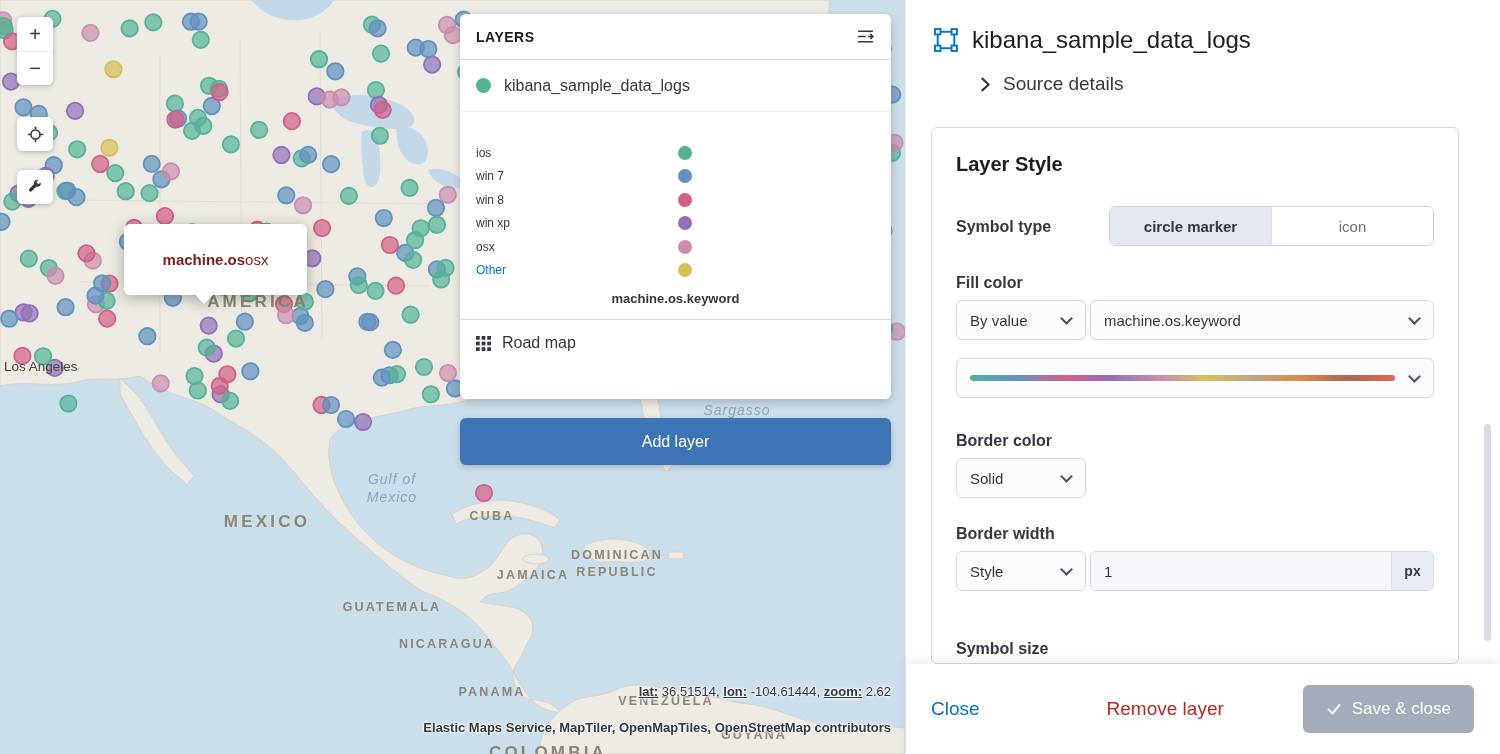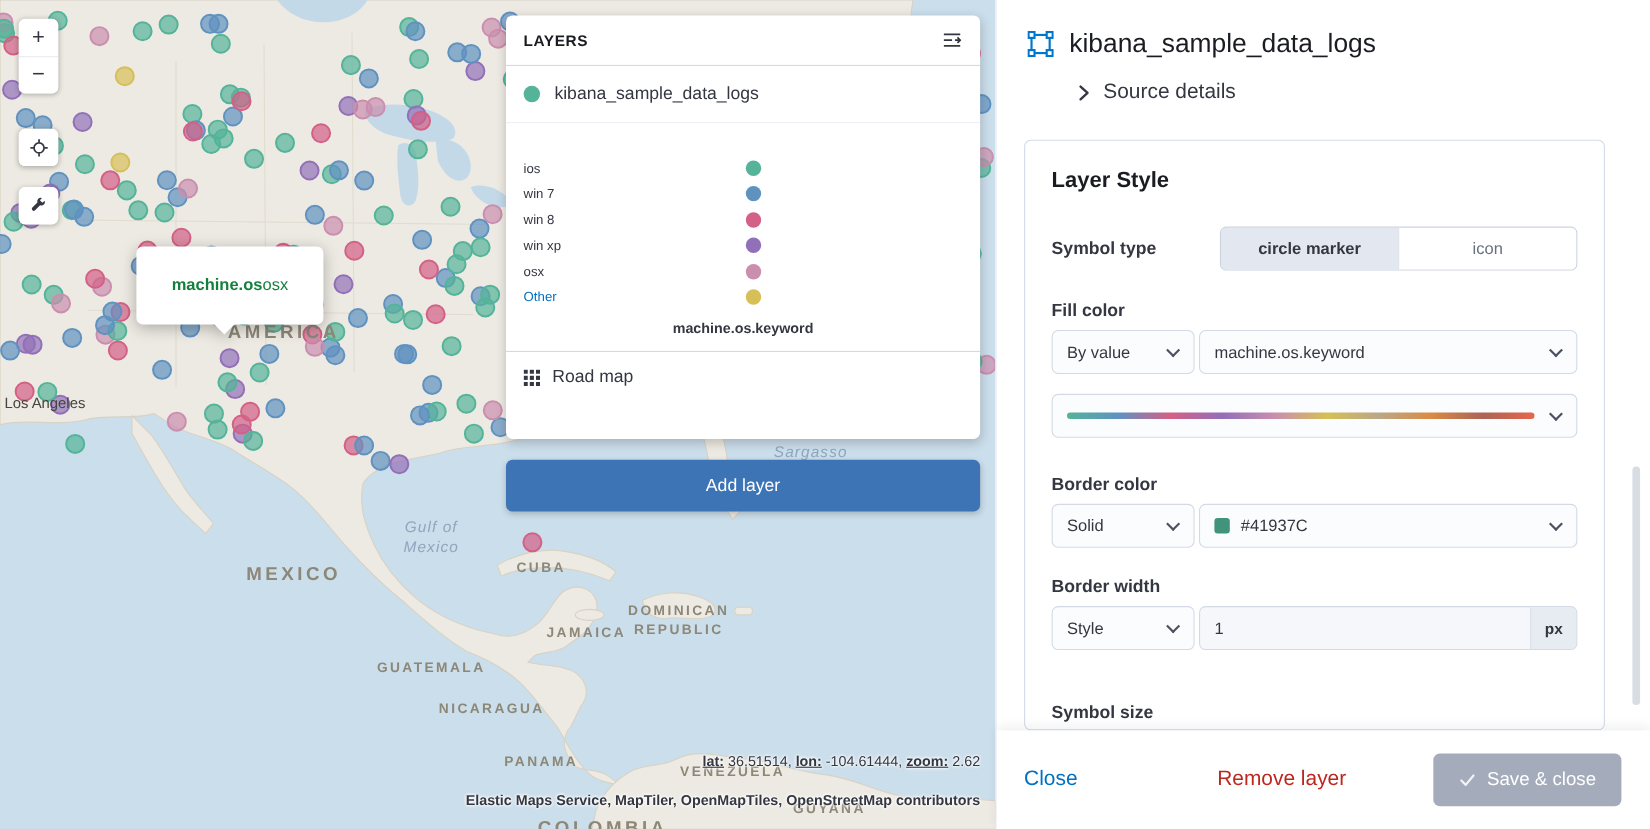--- a/index.html
+++ b/index.html
@@ -21,22 +21,22 @@
 
   
   .ctl { position:absolute; left:17px; background:#fff; border-radius:6px; box-shadow:0 1px 5px rgba(0,0,0,.25); overflow:hidden; }
   .ctl-btn { width:36px; height:34px; display:flex; align-items:center; justify-content:center; font-size:20px; color:#343741; cursor:pointer; background:#fff; border:none; }
   .ctl-btn + .ctl-btn { border-top:1px solid #E9ECF1; }
   .ctl-zoom { top:17px; }
   .ctl-locate { top:117px; }
   .ctl-tools { top:170px; }
 
   
-  .tooltip { position:absolute; left:124px; top:224px; width:170px; height:71px; background:#fff; border-radius:6px;
-    display:flex; align-items:center; justify-content:center; font-size:15px; color:#15803d;
+  .tooltip { position:absolute; left:124px; top:224px; width:183px; height:71px; background:#fff; border-radius:6px;
+    display:flex; align-items:center; justify-content:center; font-size:15px; color:#7f1d1d;
     filter:drop-shadow(0 3px 7px rgba(0,0,0,.28)); z-index:4; }
   .tooltip .fld { font-weight:700; }
   .tooltip::after { content:''; position:absolute; left:70px; bottom:-9px; border:10px solid transparent; border-top-color:#fff; border-bottom:0; }
 
   
   .layers-panel { position:absolute; left:460px; top:14px; width:431px; background:#fff; border-radius:6px;
     box-shadow:0 3px 10px rgba(0,0,0,.2); z-index:5; }
   .lp-head { height:46px; display:flex; align-items:center; justify-content:space-between; padding:0 13px 0 16px; border-bottom:1px solid #D3DAE6; }
   .lp-title { font-size:14px; font-weight:700; color:#1A1C21; letter-spacing:.5px; }
   .lp-collapse { width:26px; height:26px; display:flex; align-items:center; justify-content:center; cursor:pointer; background:none; border:none; }
@@ -483,24 +483,20 @@
         <div class="sel sel-grow">
           <span class="ramp-bar" style="background: linear-gradient(90deg, rgb(84, 179, 153), rgb(96, 146, 192), rgb(211, 96, 134), rgb(145, 112, 184), rgb(202, 142, 174), rgb(214, 191, 87), rgb(185, 168, 136), rgb(218, 139, 69), rgb(170, 101, 86), rgb(231, 102, 76));"></span>
         </div>
       </div>
 
       <div class="form-label mt33">Border color</div>
       <div class="row">
         <div class="sel sel-sm">
           <span>Solid</span>
         </div>
-        <div class="sel sel-grow">
-          <span class="swatch" style="background-color: rgb(65, 147, 124);"></span>
-          <span>#41937C</span>
-        </div>
       </div>
 
       <div class="form-label mt26">Border width</div>
       <div class="row">
         <div class="sel sel-sm">
           <span>Style</span>
         </div>
         <div class="input-group">
           <div class="num">1</div>
           <div class="append">px</div>

